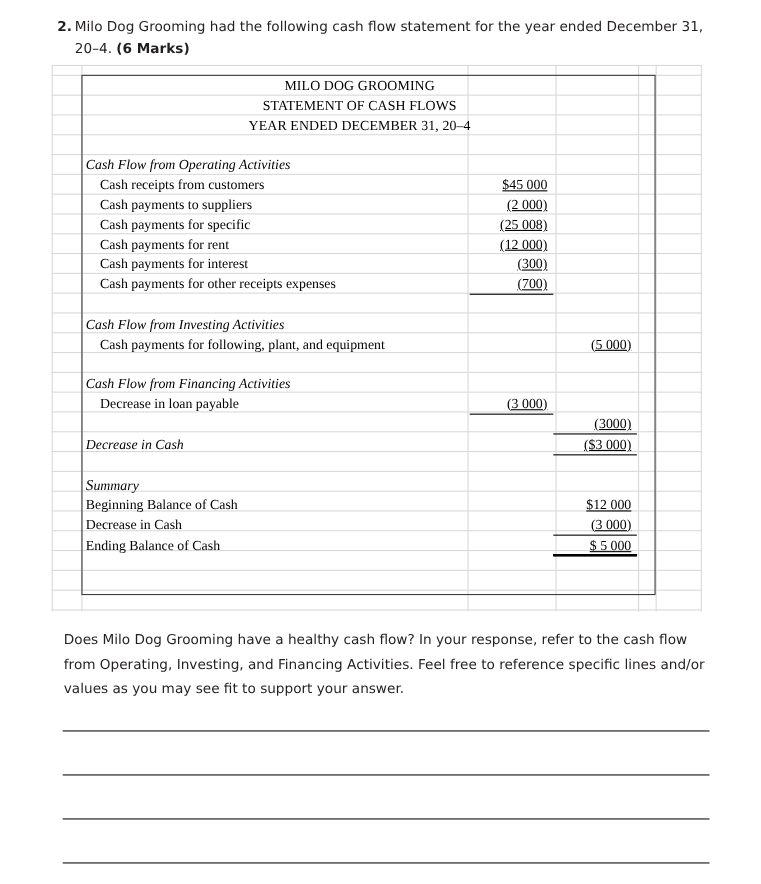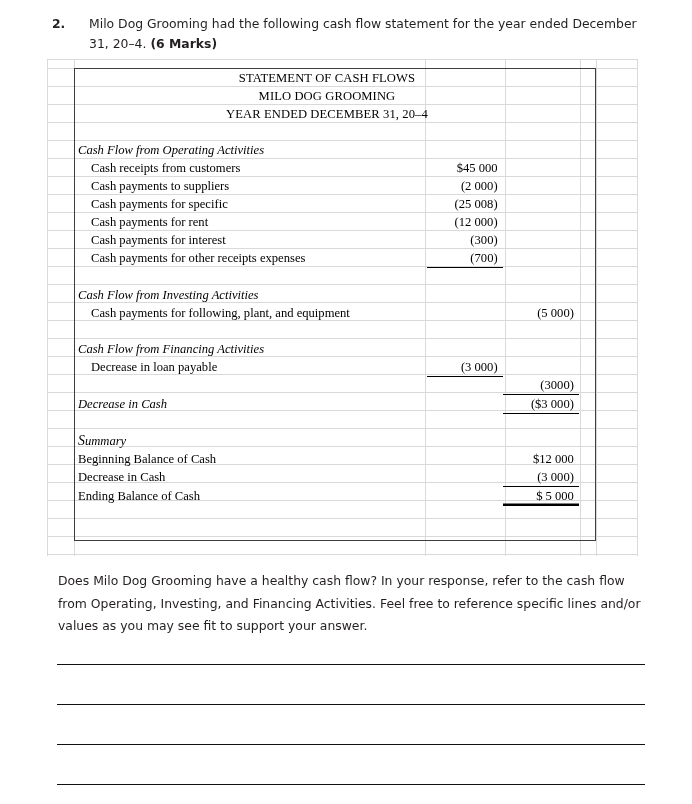--- a/index.html
+++ b/index.html
@@ -20,21 +20,21 @@
     font-family: "DejaVu Sans", sans-serif;
     font-size: 12.4px;
     line-height: 20px;
     color: #231f20;
   }
   .q-num {
     position: absolute; left: 0px; top: 0px;
     font-weight: bold;
     font-size: 12.4px;
   }
-  .q-body { margin-left: 37px; }
+  .q-body { margin-left: 16px; }
   .q-marks { font-weight: bold; }
 
   
   #grid {
     position: absolute;
     left: 47px; top: 59px;
     width: 591px; height: 497px;
     background: #ffffff;
   }
   .gline-h {
@@ -75,21 +75,21 @@
   col.c-num2  { width: 76px; }
   col.c-tail  { width: 16px; }
 
   .title-row td {
     text-align: center;
     letter-spacing: 0.1px;
     height: 18px;
   }
   .sec-head { font-style: italic; }
   .indent   { padding-left: 16px !important; }
-  .num      { text-align: right; padding-right: 5px !important; }
+  .num      { text-align: right; padding-right: 5px !important; text-decoration: underline; }
   .ul-single { border-bottom: 1.7px solid #000 !important; }
   .dbl-under {
     border-bottom: 1.7px solid #000 !important;
     box-shadow: inset 0 -5px 0 -3.6px #000;
   }
   .summary-s { font-style: italic; }
   .summary-s .big { font-size: 13.8px; }
 
   
   .prompt {
@@ -163,25 +163,25 @@
   <div id="stmt">
     <table class="stable">
       <colgroup>
         <col class="c-label">
           <col class="c-num1">
           <col class="c-num2">
           <col class="c-tail">
       </colgroup>
       <tbody>
         <tr class="title-row">
+          <td colspan="3">MILO DOG GROOMING</td>
+          <td></td>
+        </tr>
+        <tr class="title-row">
           <td colspan="3">STATEMENT OF CASH FLOWS</td>
-          <td></td>
-        </tr>
-        <tr class="title-row">
-          <td colspan="3">MILO DOG GROOMING</td>
           <td></td>
         </tr>
         <tr class="title-row">
           <td colspan="3">YEAR ENDED DECEMBER 31, 20–4</td>
           <td></td>
         </tr>
 
         <tr>
           <td></td>
             <td></td>

